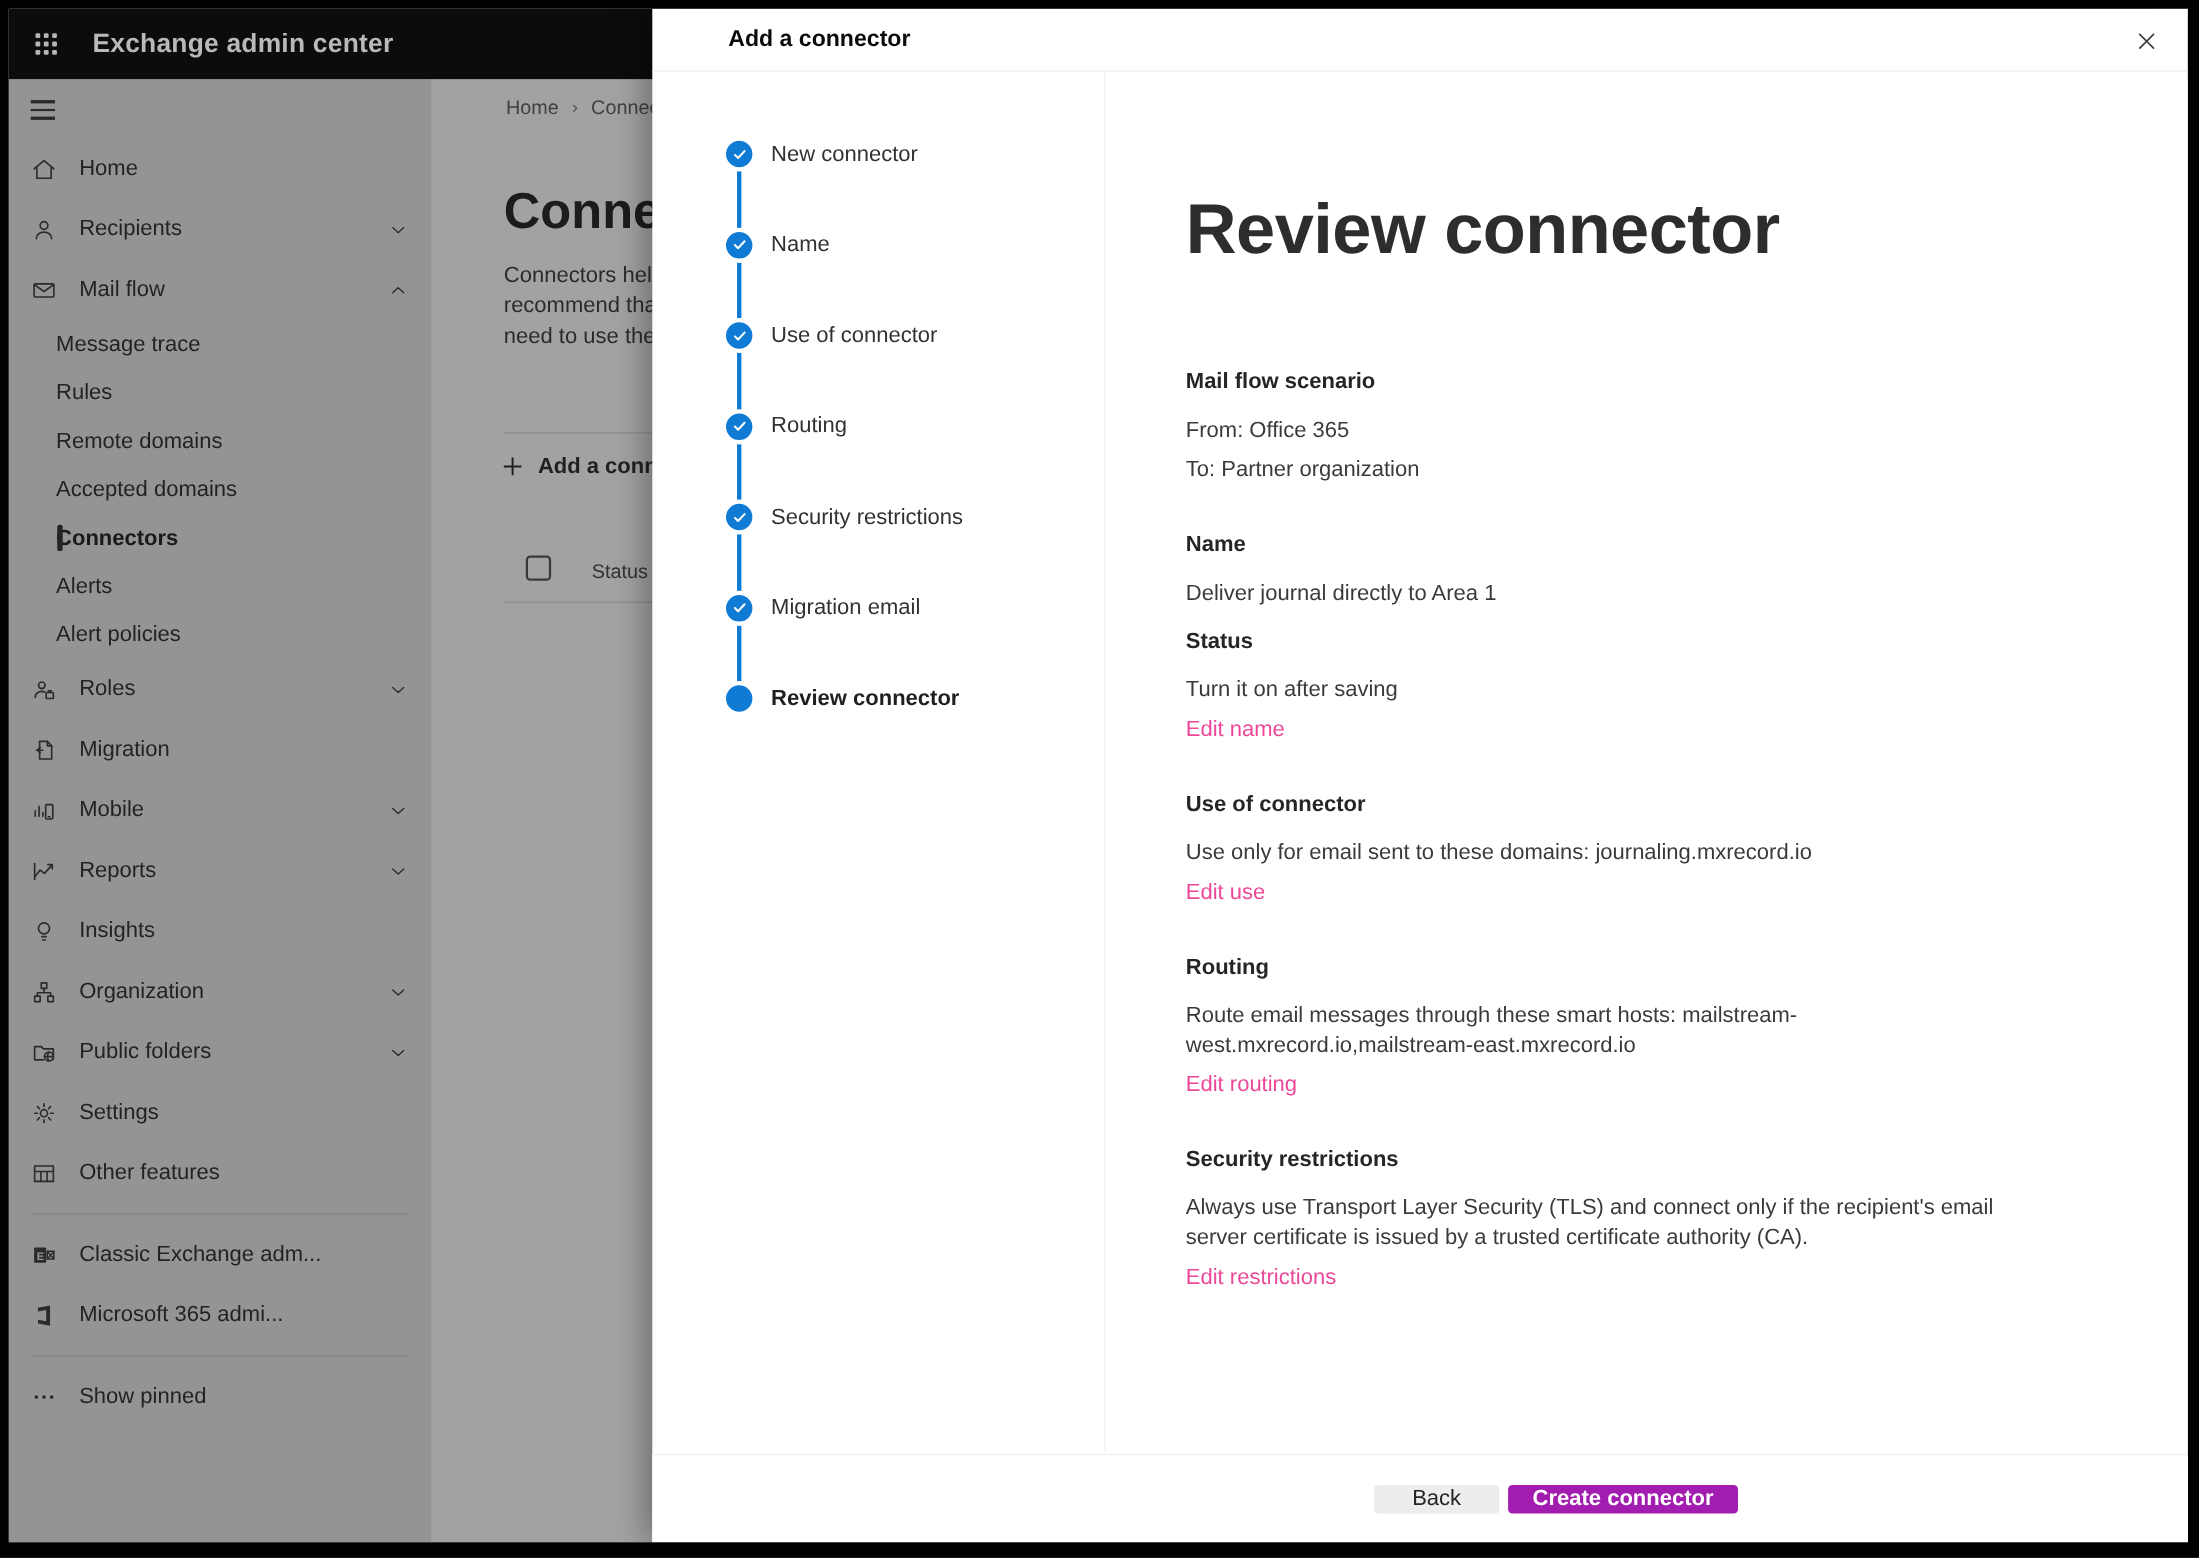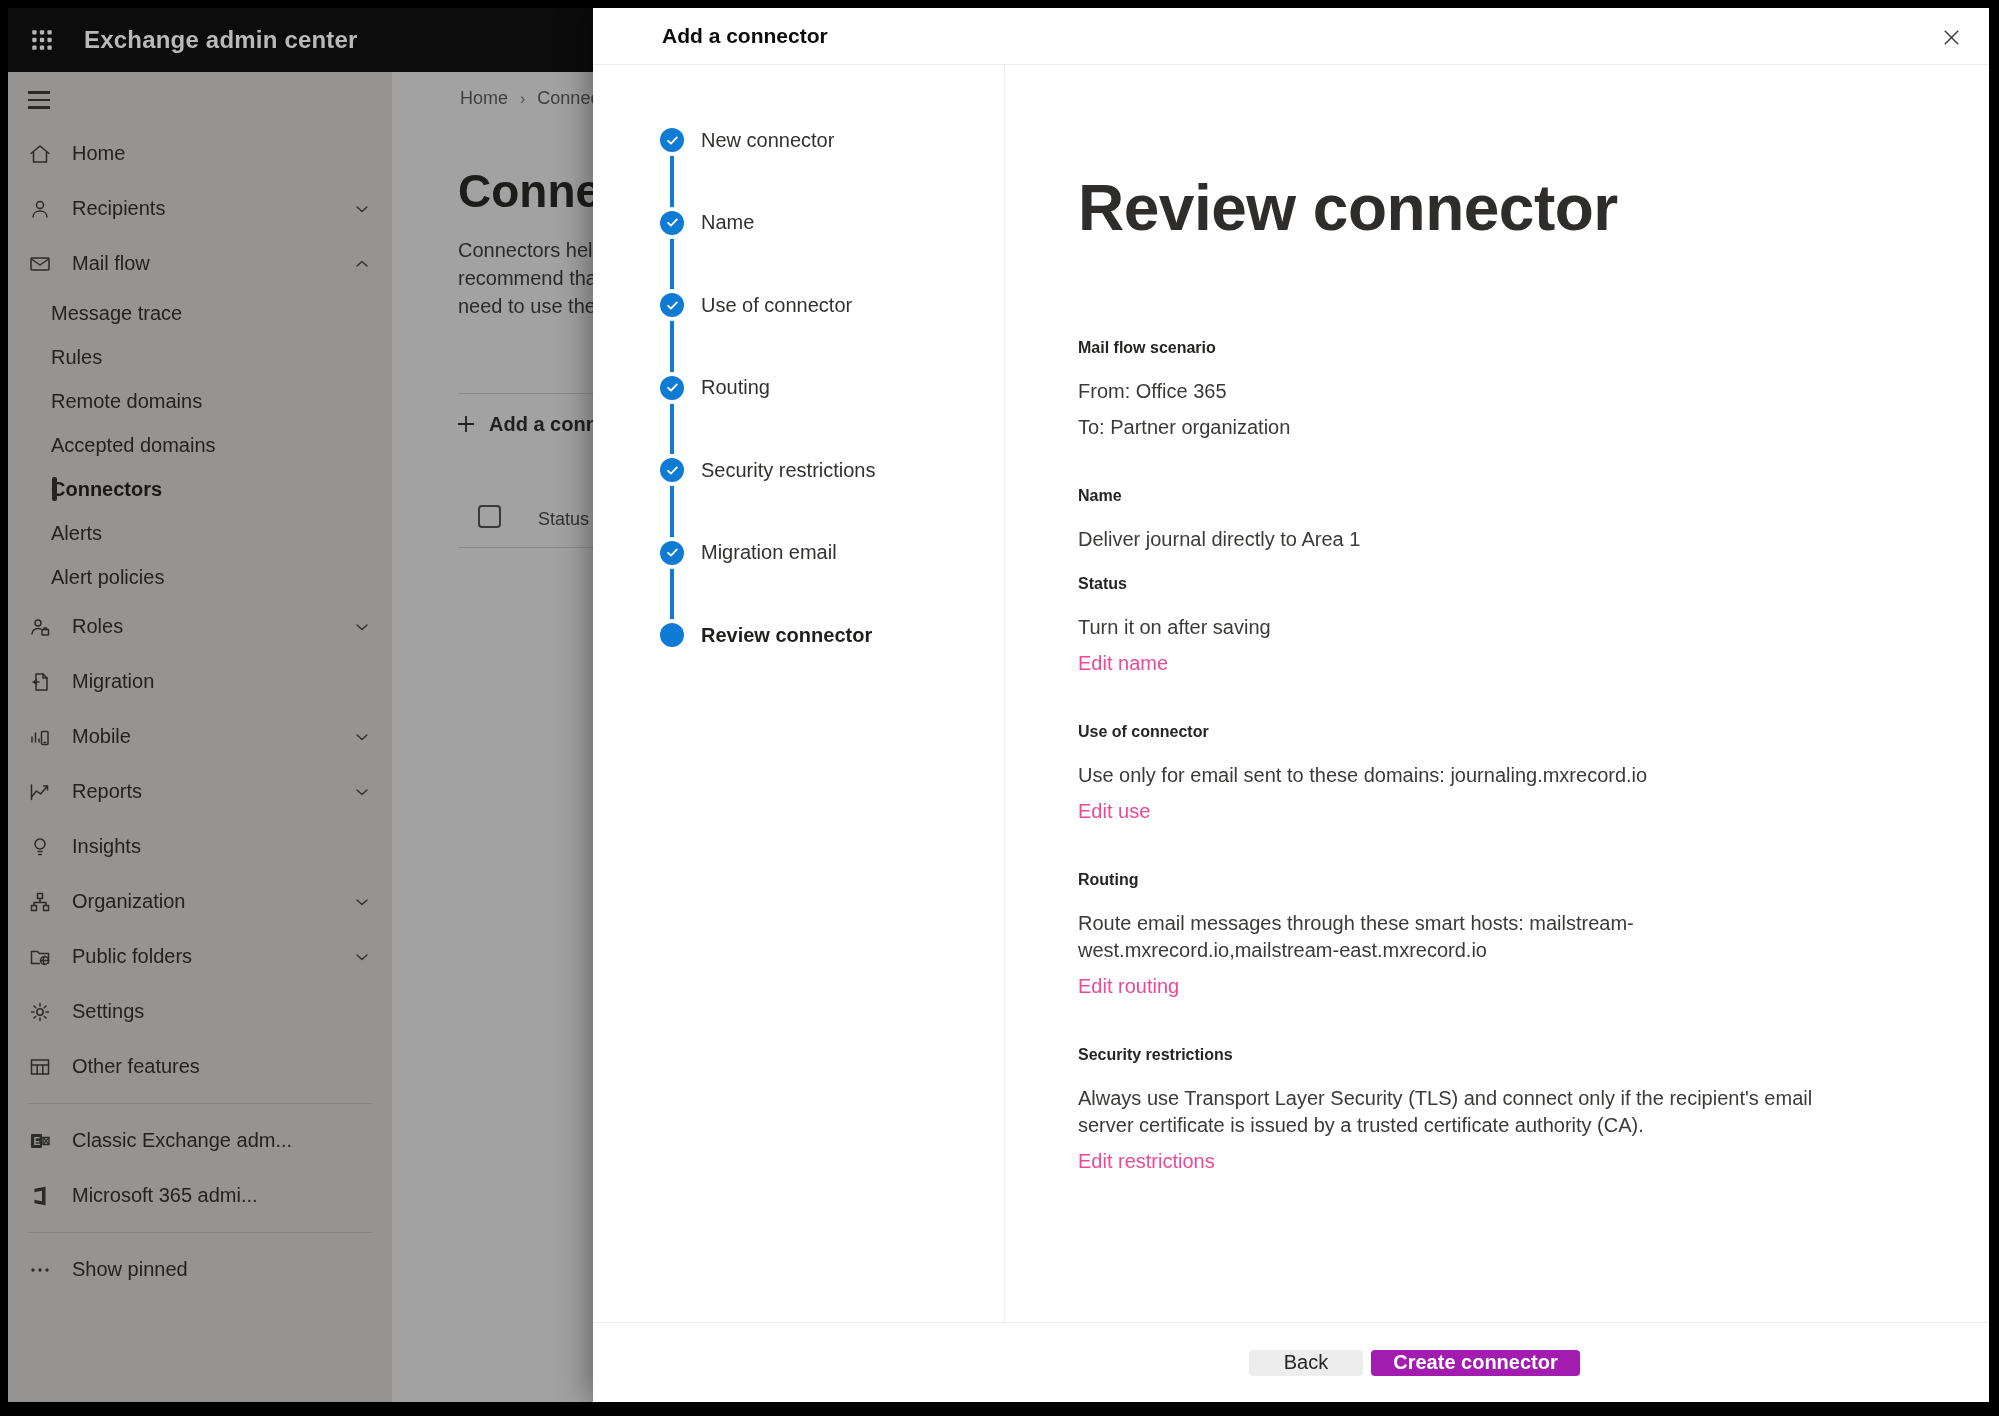--- a/index.html
+++ b/index.html
@@ -61,21 +61,21 @@
   .step .dot { width:24px; height:24px; border-radius:50%; flex:0 0 24px; display:flex; align-items:center; justify-content:center; box-shadow:0 0 0 4px #fff; }
   .step .dot svg { width:15px; height:15px; }
   .step .st-lbl { margin-left:17px; font-size:20px; color:#32312f; white-space:nowrap; }
   .step[data-state="current"] .st-lbl { font-weight:700; color:#201f1e; }
 
   .dlg-content { position:absolute; left:485px; top:0; right:30px; bottom:0; padding-top:106px; overflow:hidden; }
   .review-h { font-size:64px; line-height:74px; font-weight:700; color:#2e2d2c; letter-spacing:-.5px; }
   .sec { margin-top:41px; max-width:790px; }
   .sec.first { margin-top:89px; }
   .sec.tight { margin-top:17px; }
-  .sec h3 { font-size:16px; font-weight:700; color:#262524; line-height:27px; margin-bottom:17px; }
+  .sec h3 { font-size:20px; font-weight:700; color:#262524; line-height:27px; margin-bottom:17px; }
   .sec p { font-size:20px; color:#3b3a38; line-height:27px; margin-top:9px; overflow-wrap:break-word; }
   .sec p:first-of-type { margin-top:0; }
   .sec .edit-link { cursor:pointer; color:#ec4899; }
 
   .dlg-footer { position:absolute; left:0; right:0; bottom:0; height:80px; border-top:1px solid #ededed; background:#fff; display:flex; align-items:center; padding-left:656px; }
   .btn { height:26px; border:none; border-radius:4px; font-family:inherit; font-size:20px; cursor:pointer; }
   .btn-back { width:114px; background:#ededed; color:#242424; margin-right:8px; }
   .btn-primary { width:209px; background:#a21caf; color:#ffffff; font-weight:600; }
 </style>
 </head>

